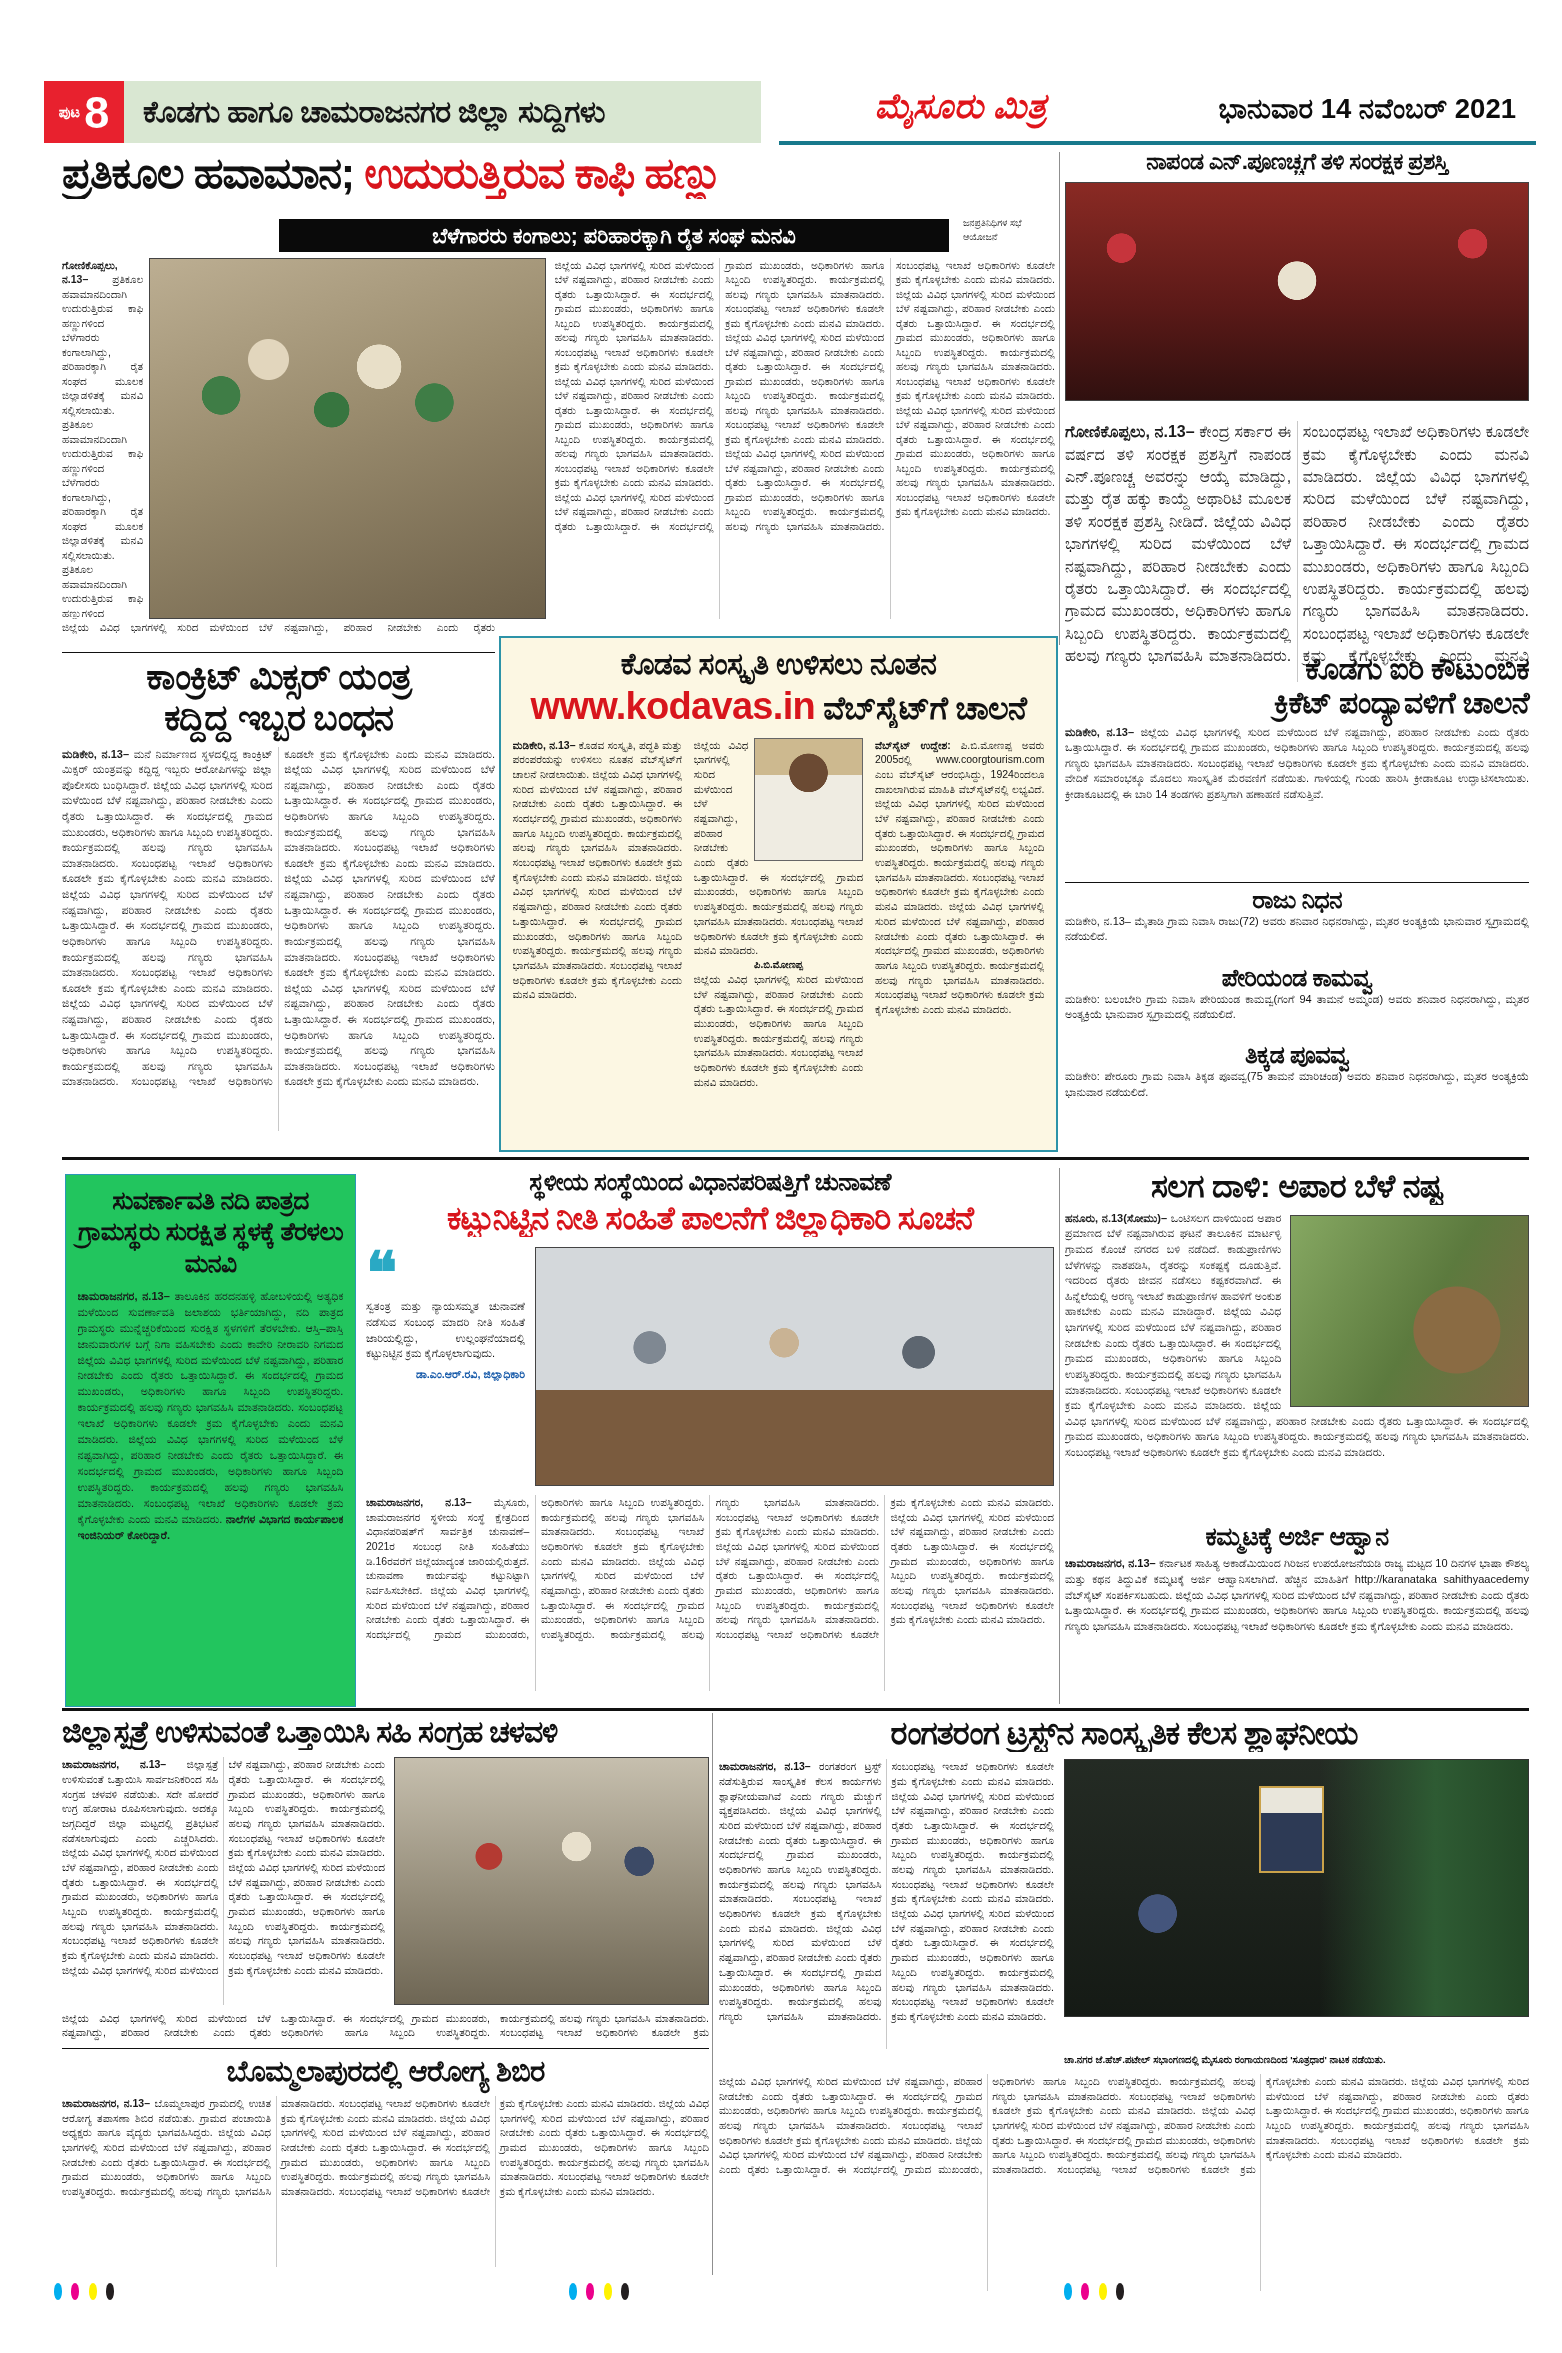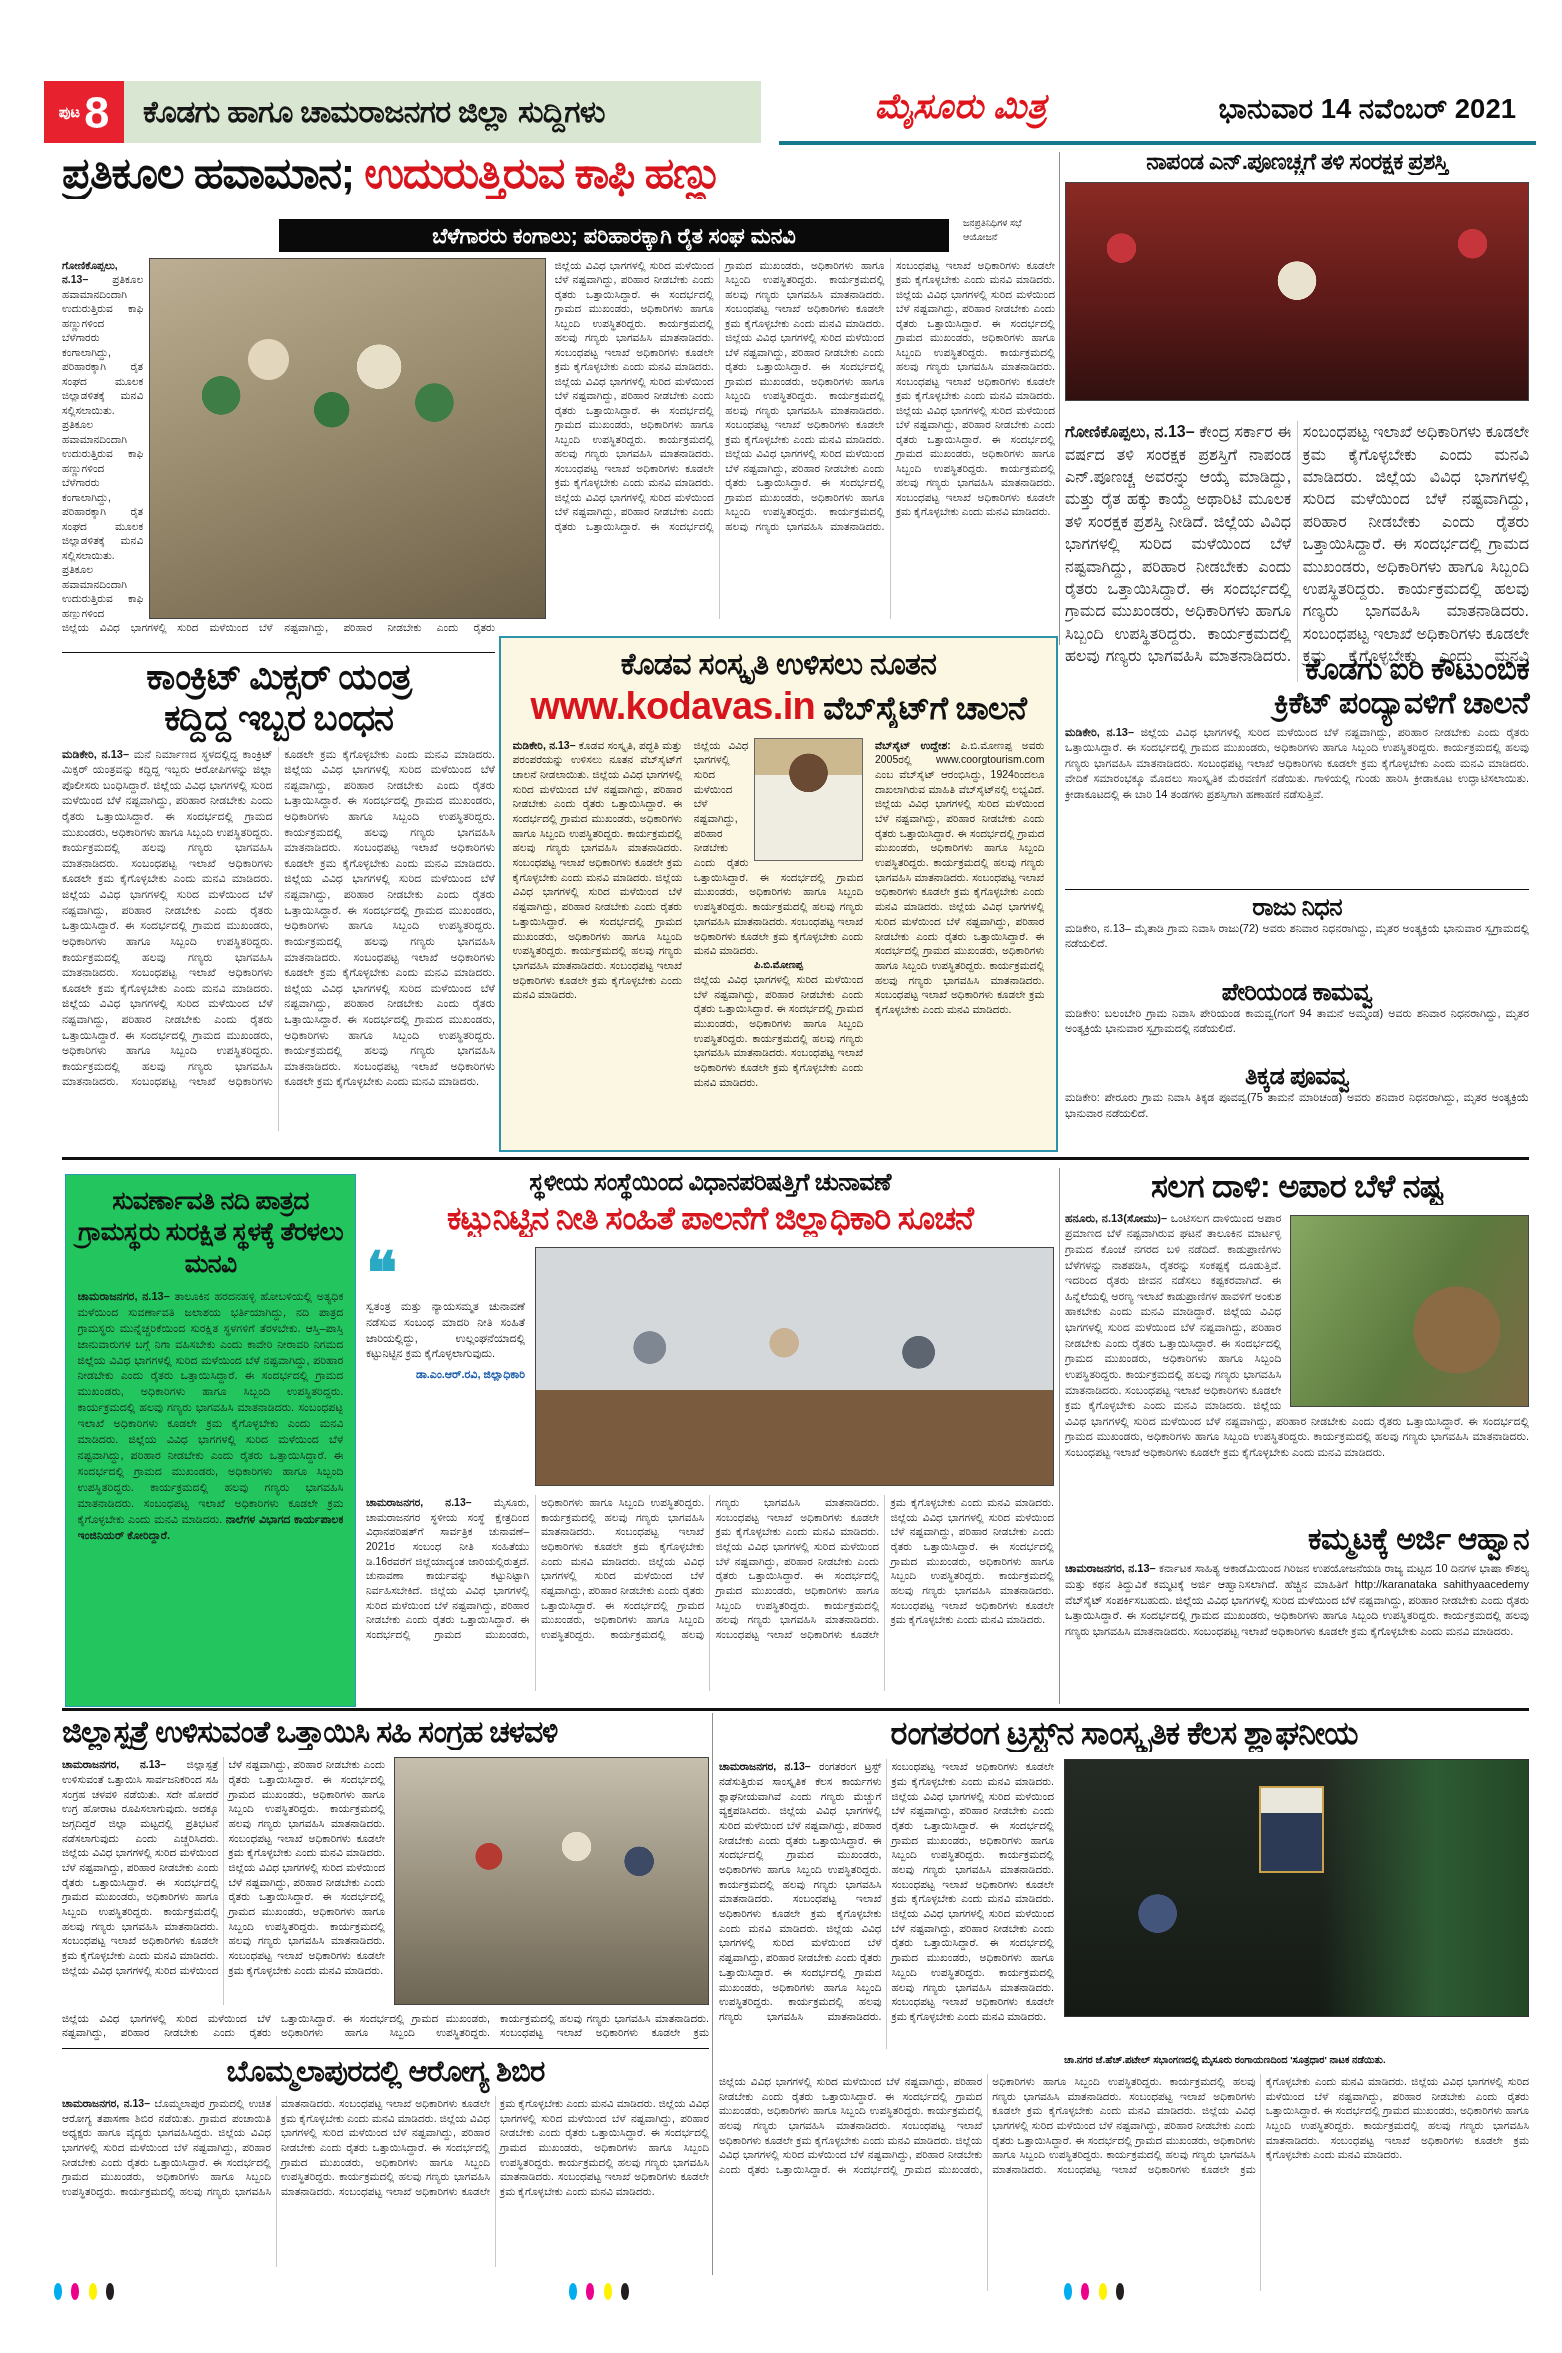--- a/index.html
+++ b/index.html
@@ -65,21 +65,21 @@
   #kodavas .col { flex:1; font-size:10.5px; line-height:1.4; text-align:justify; overflow:hidden; }
   .portrait-photo { width:109px; height:123px; float:right; margin:0 0 4.3px 5.8px; border:0.7px solid #666; background:
       radial-gradient(circle at 50% 28%, #6b4a33 0 19px, rgba(0,0,0,0) 19.6px),
       linear-gradient(180deg,#cdb98f 0 30%, #efece2 30% 100%); }
   .portrait-name { font-weight:bold; font-size:10px; text-align:center; clear:right; }
 
   
   #rightcol2 { position:absolute; left:1065px; top:652px; width:464px; height:500px; }
   #rightcol2 .hl { text-align:right; font-size:30px; font-weight:bold; line-height:1.12; letter-spacing:-0.7px; }
   #rightcol2 .story-body { margin-top:5.8px; font-size:11px; line-height:1.4; }
-  .obit { border-top:1.4px solid #111; margin-top:23px; padding-top:2.9px; }
+  .obit { border-top:1.4px solid #111; margin-top:16px; padding-top:2.9px; }
   .obit.no-rule { border-top:none; }
   .obit h3 { text-align:center; font-size:24px; font-weight:bold; letter-spacing:-0.7px; }
   .obit p { font-size:11px; line-height:1.4; text-align:justify; overflow:hidden; }
 
   
   .band3-rule { position:absolute; left:62px; top:1157px; width:1467px; height:2.9px; background:#111; }
   #riverbox { position:absolute; left:65px; top:1174px; width:291px; height:533px; background:#22c55e; border:1.4px solid #2b98b7; padding:10px 11.6px; }
   #riverbox .hl { text-align:center; font-size:25px; font-weight:bold; line-height:1.25; letter-spacing:-0.7px; }
   #riverbox .story-body { margin-top:10px; height:377px; font-size:11px; line-height:1.45; }
 
@@ -97,21 +97,21 @@
       radial-gradient(circle at 74% 44%, #5d6670 0 16px, rgba(0,0,0,0) 16.7px),
       linear-gradient(180deg,#d4d8db 0 60%, #7a5b3e 60% 100%); }
   #election .story-body { margin-top:8.7px; height:196px; column-count:4; column-gap:11.6px; column-rule:0.7px solid #c8c8c8; font-size:10.5px; line-height:1.4; }
 
   #elephant { position:absolute; left:1065px; top:1168px; width:464px; height:538px; }
   #elephant .hl { text-align:center; font-size:32px; font-weight:bold; letter-spacing:-0.7px; white-space:nowrap; overflow:hidden; }
   .crop-photo { float:right; width:239px; height:192px; margin:4.3px 0 5.8px 8.7px; border:0.7px solid #444; background:
       radial-gradient(circle at 70% 60%, #8a6b43 0 43px, rgba(0,0,0,0) 44px),
       linear-gradient(120deg,#86a862 0%, #5c7a3e 55%, #7c6a45 100%); }
   #elephant .story-body { margin-top:5.8px; font-size:11px; line-height:1.42; height:304px; }
-  #elephant .sub-hl { text-align:right; font-size:30px; font-weight:bold; margin-top:7.2px; letter-spacing:-0.7px; }
+  #elephant .sub-hl { text-align:center; font-size:25px; font-weight:bold; margin-top:7.2px; letter-spacing:-0.7px; }
   #elephant .story-body2 { margin-top:4.3px; font-size:11px; line-height:1.42; height:138px; overflow:hidden; text-align:justify; }
 
   
   .band4-rule { position:absolute; left:62px; top:1708px; width:1467px; height:2.9px; background:#111; }
   #signature { position:absolute; left:62px; top:1715px; width:647px; height:329px; }
   #signature .hl { font-size:30px; font-weight:bold; letter-spacing:-1.1px; white-space:nowrap; overflow:hidden; }
   #signature .row { display:flex; margin-top:7.2px; height:248px; gap:8.7px; }
   #signature .txt2 { width:323px; column-count:2; column-gap:10px; column-rule:0.7px solid #c8c8c8; font-size:10.5px; line-height:1.4; text-align:justify; overflow:hidden; }
   .street-photo { flex:1; height:248px; background:
       radial-gradient(circle at 30% 40%, #b43a32 0 13px, rgba(0,0,0,0) 13.8px),

